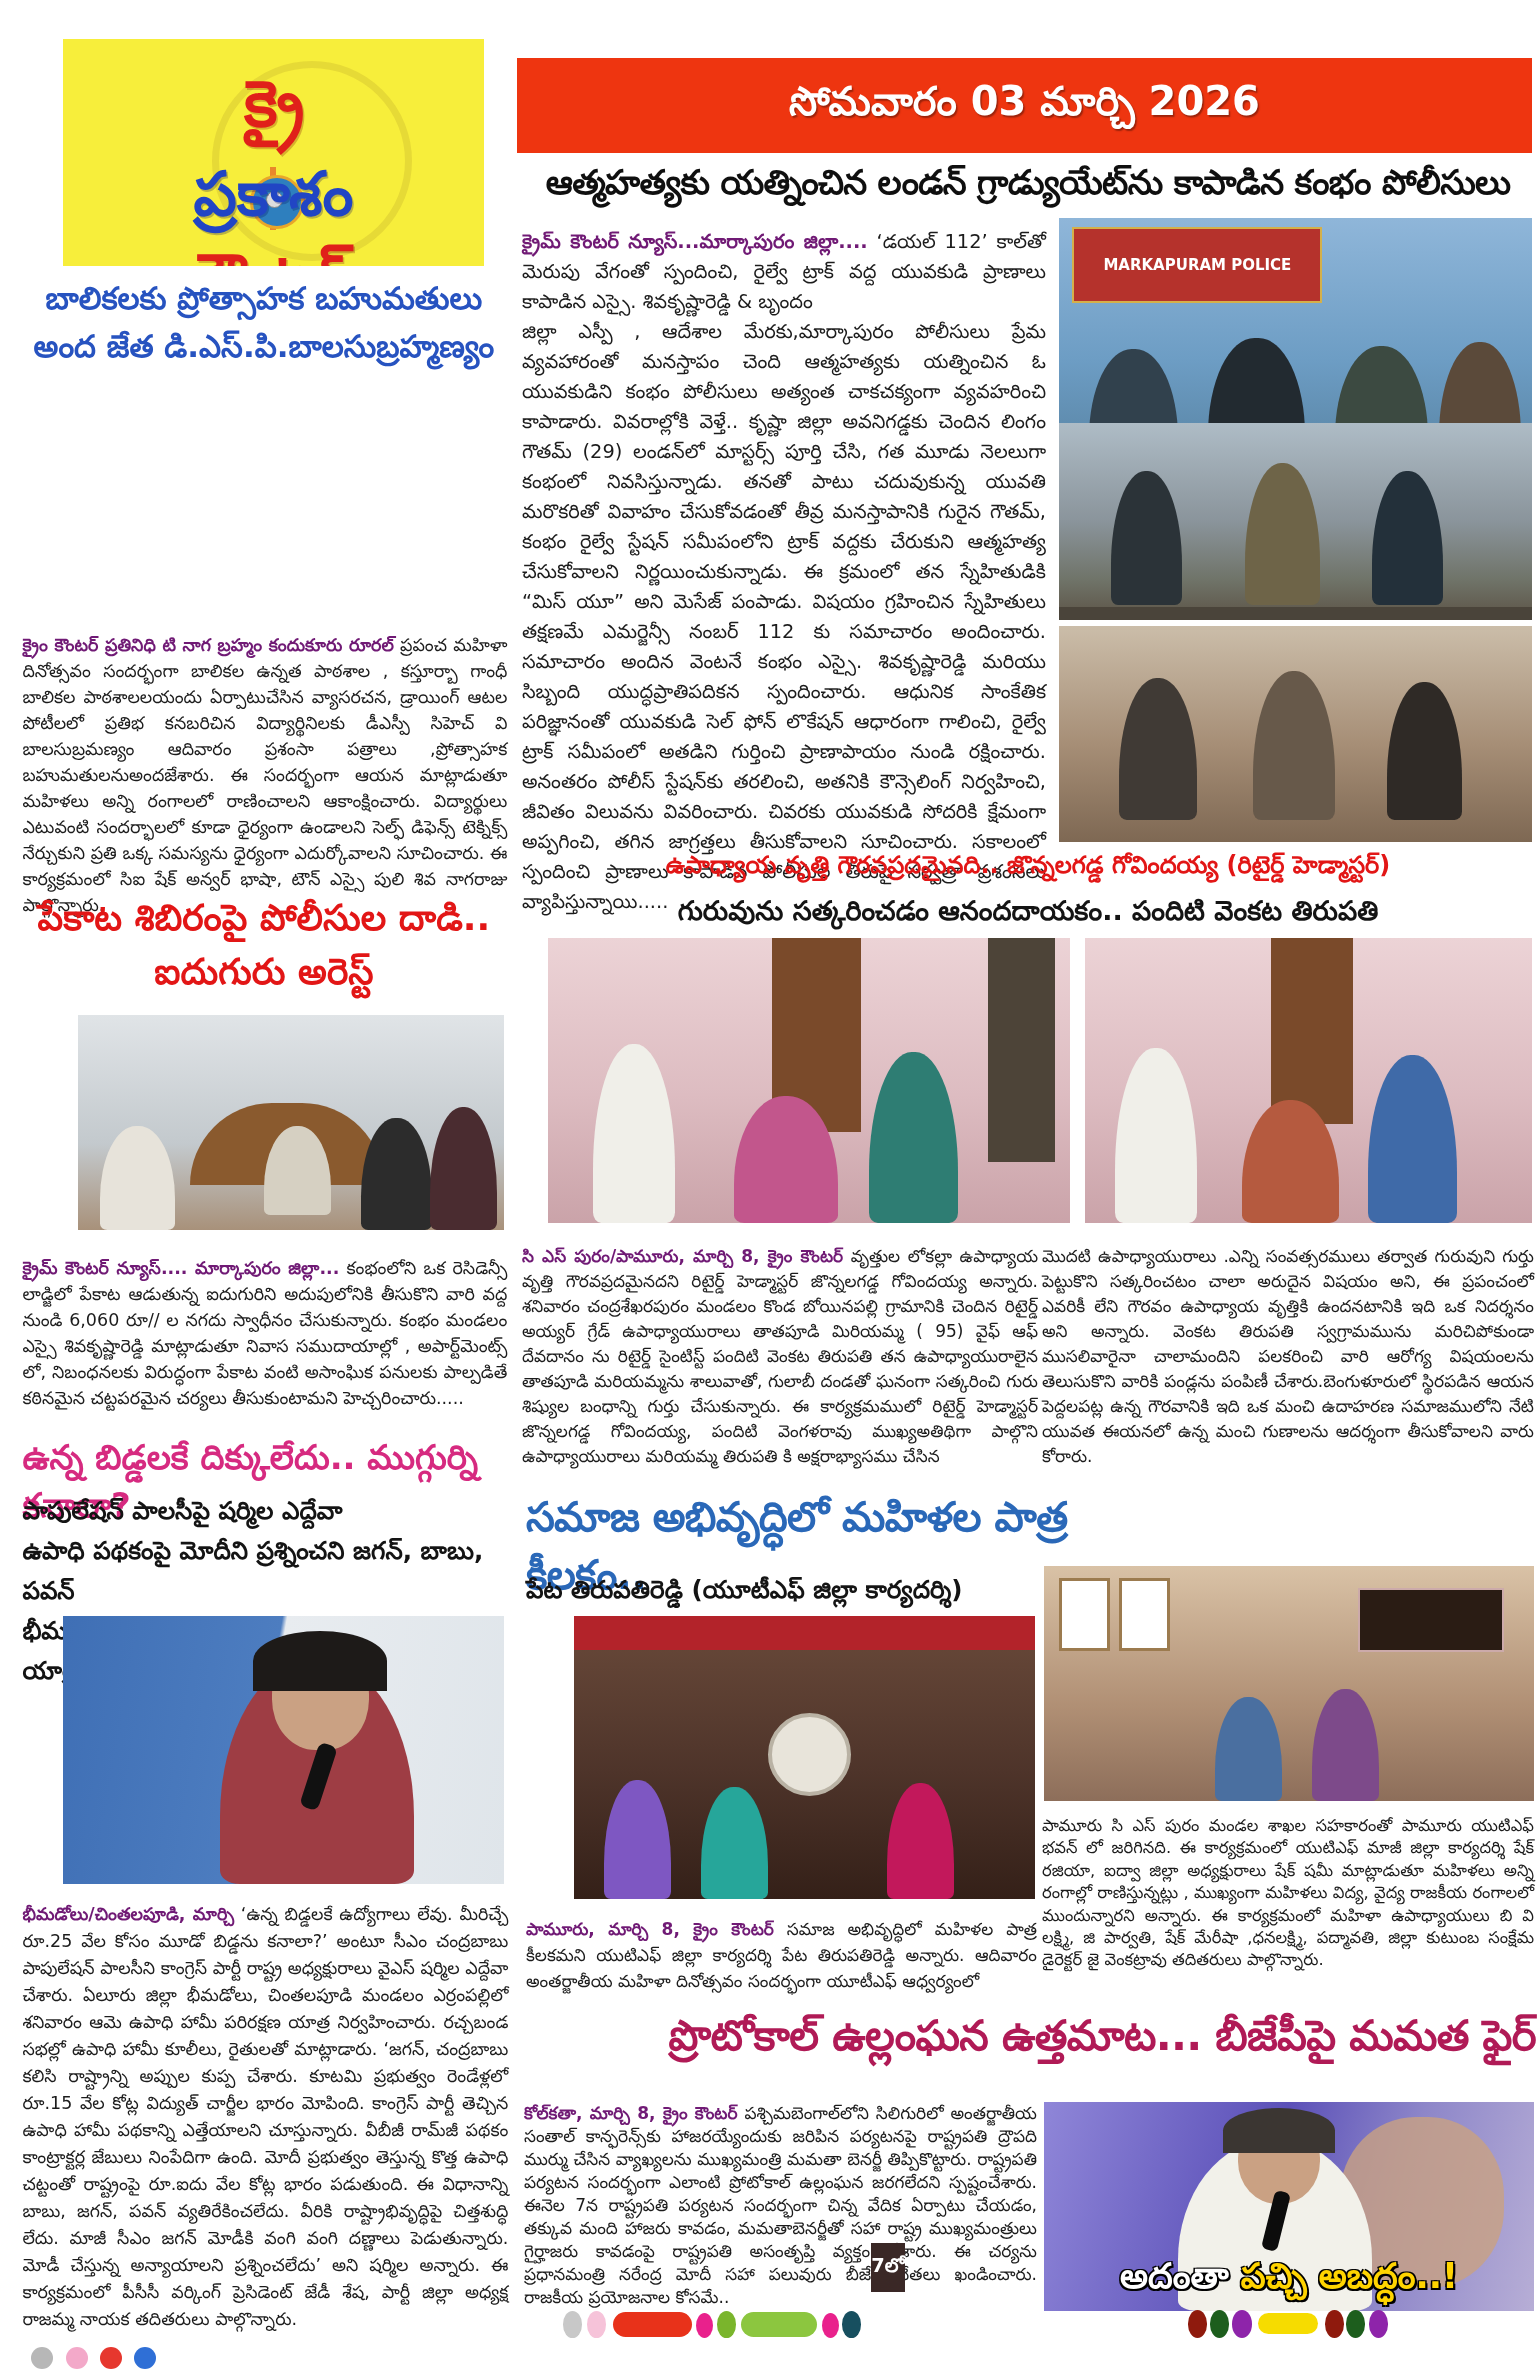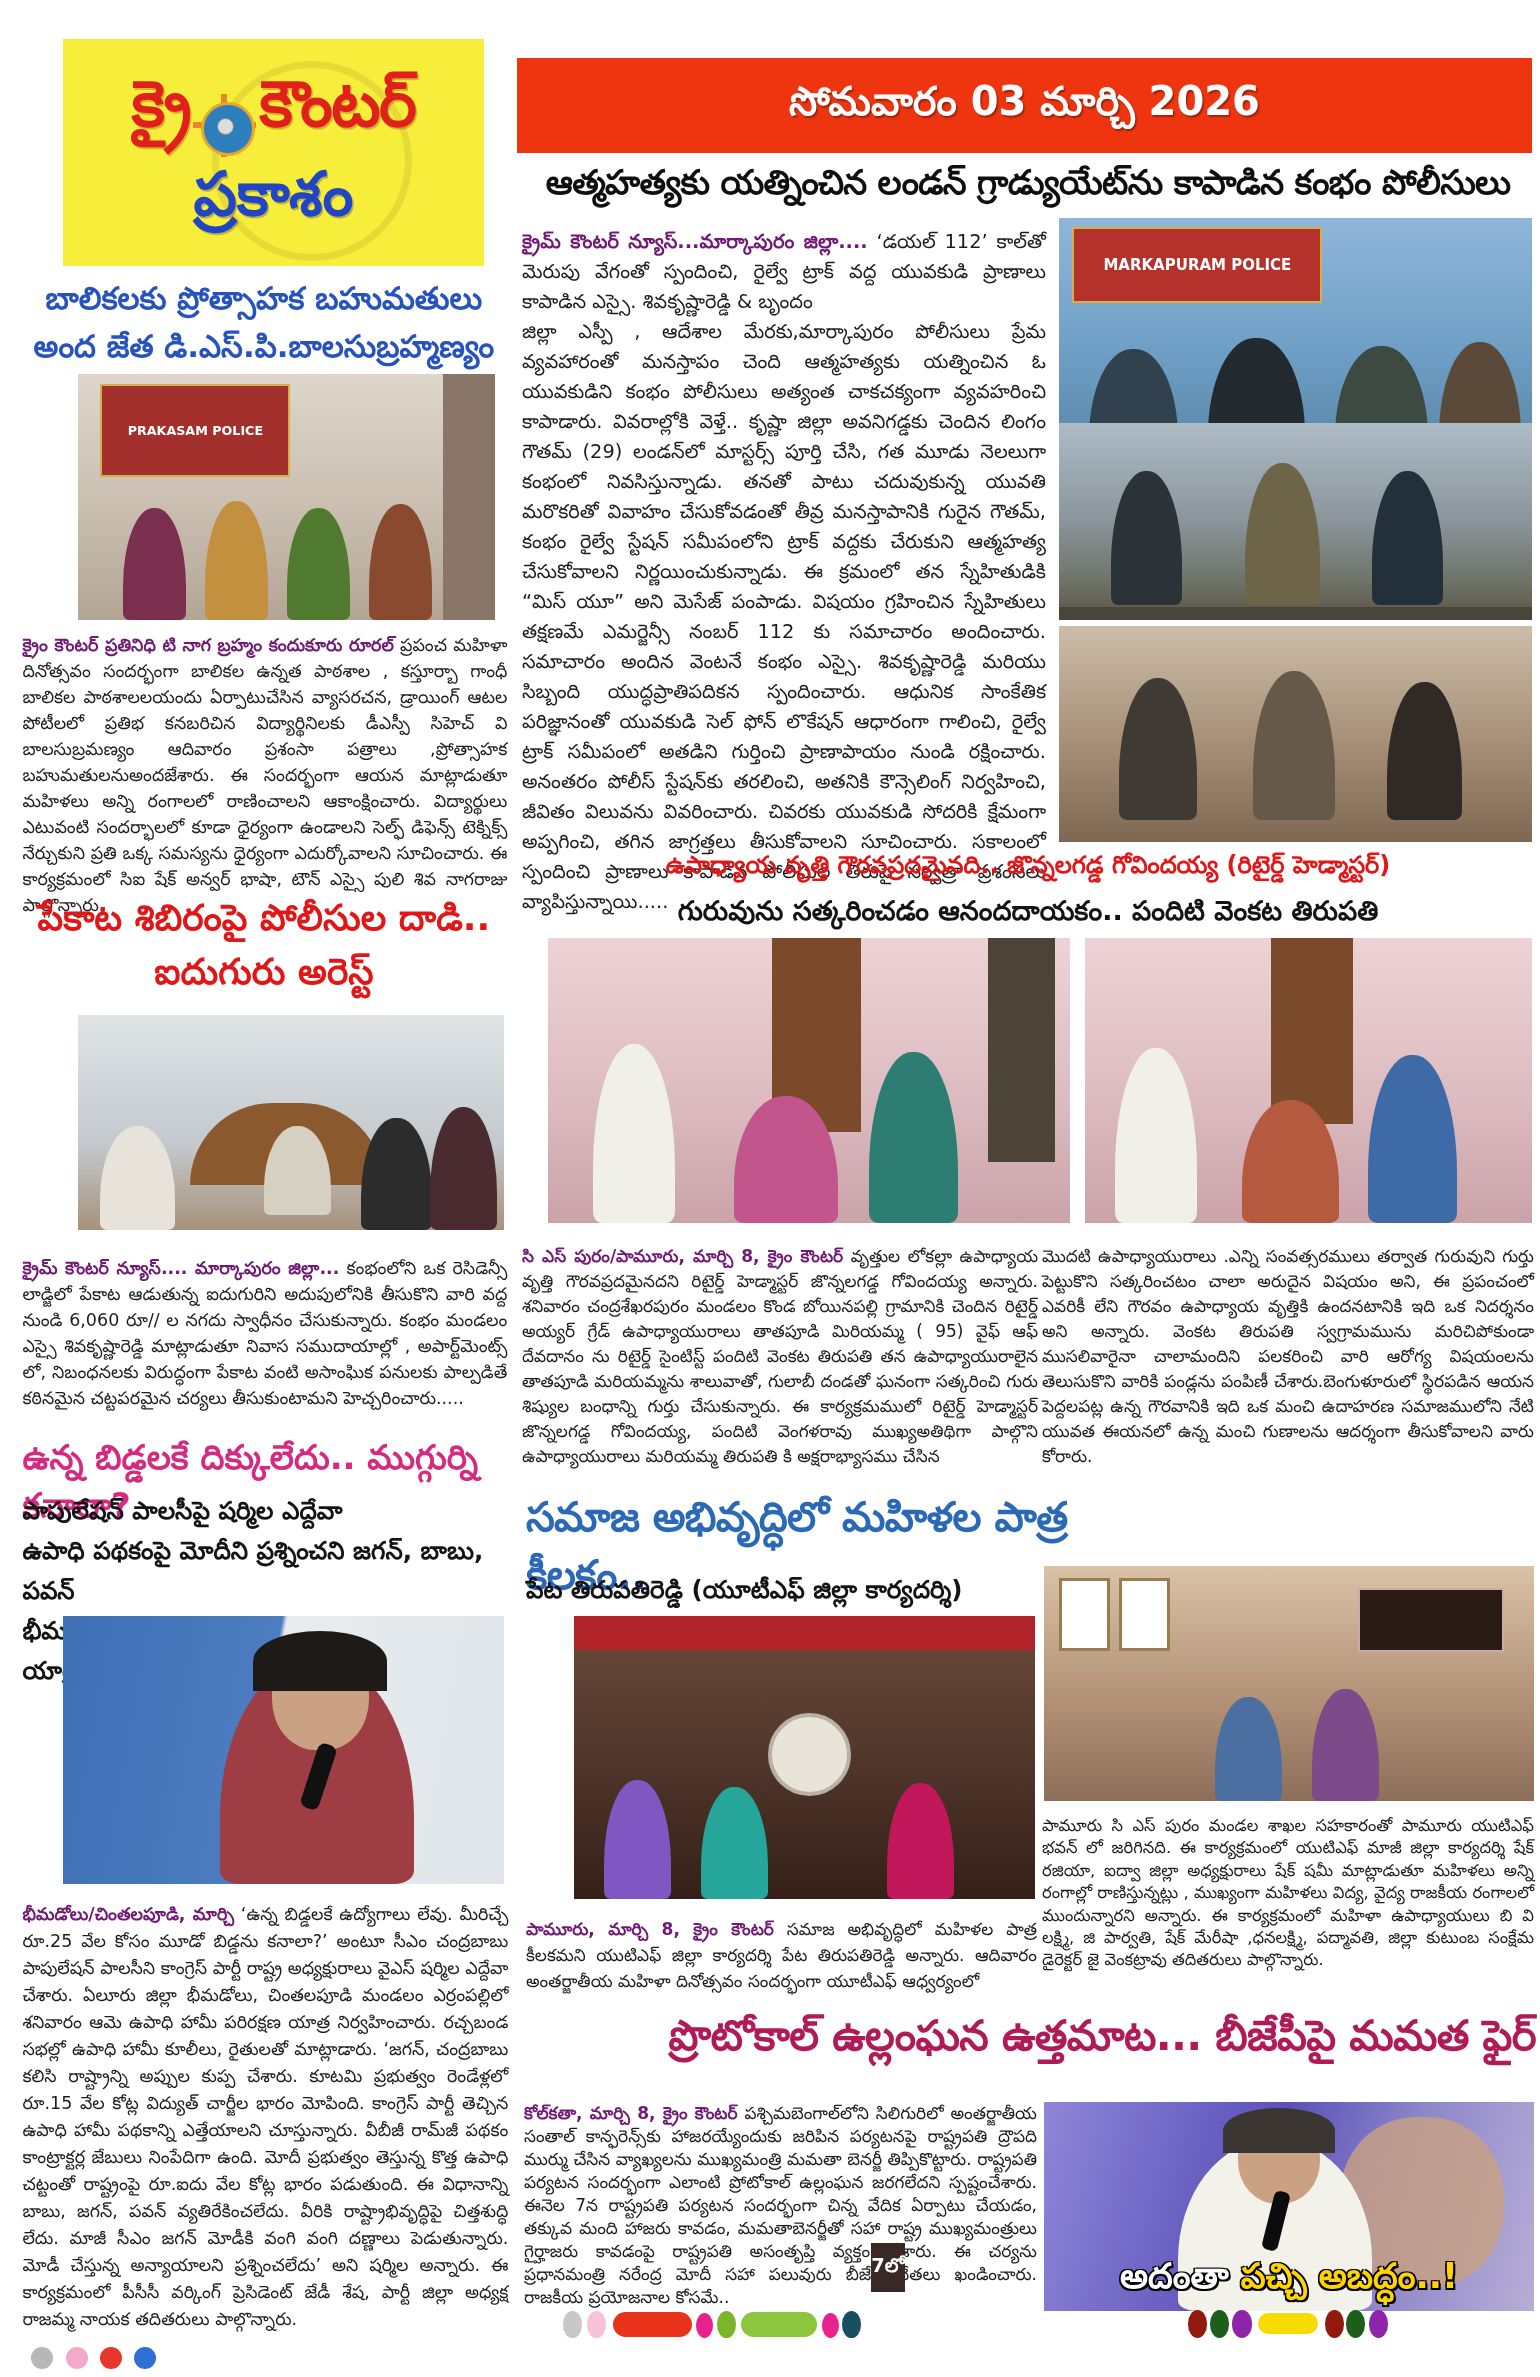--- a/index.html
+++ b/index.html
@@ -3,21 +3,21 @@
 <meta charset="utf-8">
 <style>
   html,body{margin:0;padding:0;background:#e9e9e9;}
   .page{position:relative;width:1541px;height:2377px;background:#ffffff;
         font-family:"DejaVu Sans",sans-serif;overflow:hidden;margin:0 auto;}
   .abs{position:absolute;}
   
   .masthead{left:63px;top:39px;width:421px;height:227px;background:#f7ee3b;overflow:hidden;}
   .emblem{position:absolute;left:149px;top:22.4px;width:186px;height:186px;border-radius:50%;
           border:7.5px solid rgba(150,120,30,.28);opacity:.6;}
-  .mast-line1{position:absolute;left:0;top:28px;width:100%;display:flex;align-items:flex-end;justify-content:center;gap:3px;}
+  .mast-line1{position:absolute;left:0;top:28px;width:100%;display:flex;align-items:center;justify-content:center;gap:10px;flex-direction:column;}
   .mast-word{font-size:64px;font-weight:900;color:#e0201a;letter-spacing:-1.5px;text-shadow:1.5px 1.5px 0 rgba(120,0,0,.25);}
   .crosshair{position:relative;width:63px;height:63px;flex:0 0 auto;}
   .crosshair .ring{position:absolute;left:7.5px;top:7.5px;width:48px;height:48px;border-radius:50%;
                    background:#2e7fbe;border:3px solid #e8a62a;}
   .crosshair .vbar{position:absolute;left:28px;top:0;width:6px;height:63px;background:#e8872a;}
   .crosshair .hbar{position:absolute;left:0;top:28px;width:63px;height:6px;background:#e8872a;}
   .crosshair .gem{position:absolute;left:24px;top:24px;width:15px;height:15px;border-radius:50%;background:#ddd;border:1.5px solid #888;}
   .mast-line2{position:absolute;left:0;top:119px;width:100%;text-align:center;
               font-size:61px;font-weight:900;color:#2145c4;text-shadow:1.5px 1.5px 0 rgba(0,0,90,.25);}
   
@@ -90,28 +90,20 @@
     <div style="position:absolute;left:0;bottom:0;width:100%;height:13.4px;background:#4a443a;"></div>
   </div>
   <div class="p" style="left:1059px;top:626px;width:473px;height:216px;background:linear-gradient(180deg,#cbbda9,#a68e76 55%,#7e6853);">
     <div class="person" style="left:60px;bottom:22.4px;width:78px;height:142px;background:#403a35;"></div>
     <div class="person" style="left:194px;bottom:22.4px;width:82px;height:149px;background:#67594a;"></div>
     <div class="person" style="left:328px;bottom:22.4px;width:75px;height:138px;background:#2f2a26;"></div>
   </div>
 
   <div class="abs hd-blue" style="left:22.4px;top:274px;width:483px;font-size:31px;line-height:1.55;">బాలికలకు ప్రోత్సాహక బహుమతులు అంద జేత డి.ఎస్.పి.బాలసుబ్రహ్మణ్యం</div>
 
-  <div class="p" style="left:78px;top:374px;width:417px;height:246px;background:linear-gradient(180deg,#ded6cb,#c9beb0 55%,#b3a596);">
-    <div class="sign" style="left:22.4px;top:10.4px;width:186px;height:89px;background:#a3302c;border:2.2px solid #d4b04a;font-size:12.7px;">PRAKASAM POLICE</div>
-    <div style="position:absolute;right:0;top:0;width:52px;height:100%;background:#8a7668;"></div>
-    <div class="person" style="left:45px;bottom:0;width:63px;height:112px;background:#7a2f4f;"></div>
-    <div class="person" style="left:127px;bottom:0;width:63px;height:119px;background:#c2903f;"></div>
-    <div class="person" style="left:209px;bottom:0;width:63px;height:112px;background:#4f7a2f;"></div>
-    <div class="person" style="left:291px;bottom:0;width:63px;height:116px;background:#8a4a2f;"></div>
-  </div>
 
   <div class="abs ltxt" style="left:22.4px;top:632px;width:485px;font-size:17.5px;line-height:26px;">
     <p style="margin:0;"><span class="lede">క్రైం కౌంటర్ ప్రతినిధి టి నాగ బ్రహ్మం కందుకూరు రూరల్</span><span> ప్రపంచ మహిళా దినోత్సవం సందర్భంగా బాలికల ఉన్నత పాఠశాల , కస్తూర్బా గాంధీ బాలికల పాఠశాలలయందు ఏర్పాటుచేసిన వ్యాసరచన, డ్రాయింగ్ ఆటల పోటీలలో ప్రతిభ కనబరిచిన విద్యార్థినిలకు డీఎస్పీ సిహెచ్ వి బాలసుబ్రమణ్యం ఆదివారం ప్రశంసా పత్రాలు ,ప్రోత్సాహక బహుమతులనుఅందజేశారు. ఈ సందర్భంగా ఆయన మాట్లాడుతూ మహిళలు అన్ని రంగాలలో రాణించాలని ఆకాంక్షించారు. విద్యార్థులు ఎటువంటి సందర్భాలలో కూడా ధైర్యంగా ఉండాలని సెల్ఫ్ డిఫెన్స్ టెక్నిక్స్ నేర్చుకుని ప్రతి ఒక్క సమస్యను ధైర్యంగా ఎదుర్కోవాలని సూచించారు. ఈ కార్యక్రమంలో సిఐ షేక్ అన్వర్ భాషా, టౌన్ ఎస్సై పులి శివ నాగరాజు పాల్గొన్నారు.</span></p>
   </div>
 
   <div class="abs hd-red" style="left:22.4px;top:891px;width:483px;font-size:36px;line-height:1.5;">
     <div>పేకాట శిబిరంపై పోలీసుల దాడి..</div>
     <div>ఐదుగురు అరెస్ట్</div>
   </div>
 

